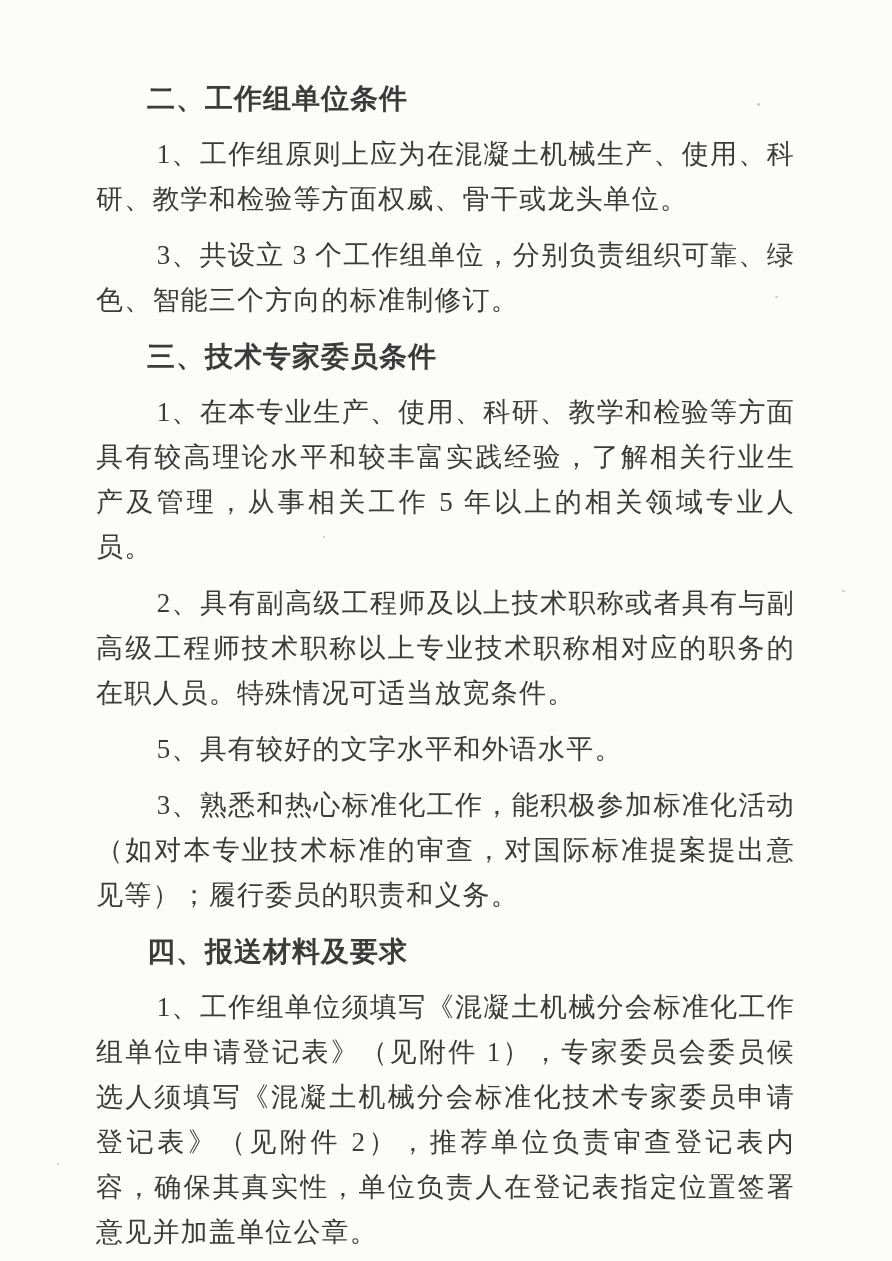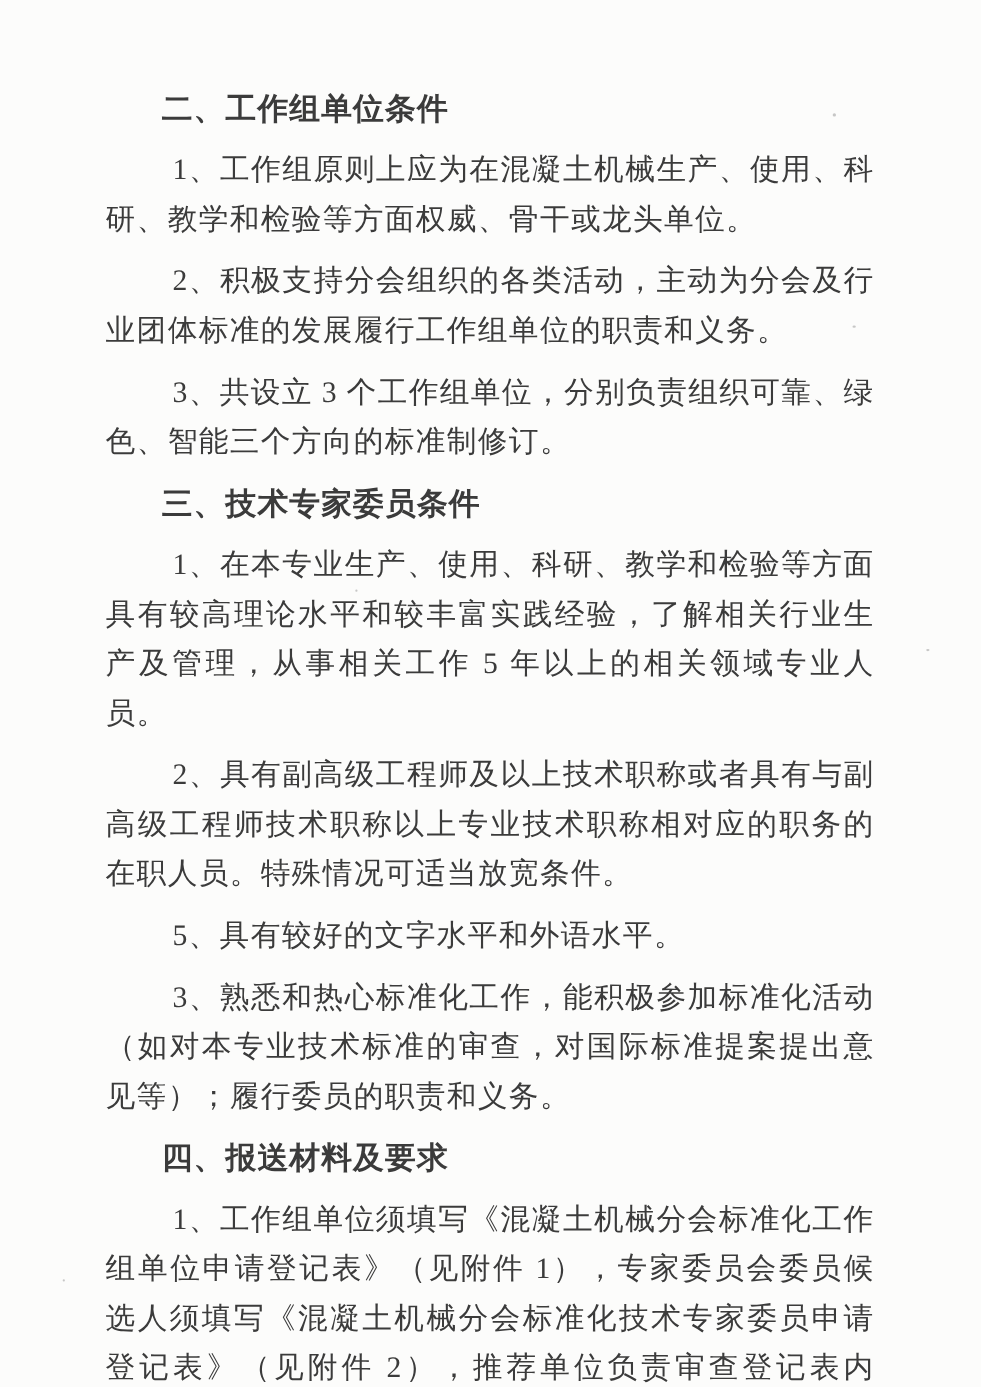--- a/index.html
+++ b/index.html
@@ -17,21 +17,21 @@
     height:1261px;
     margin:0 auto;
     background:var(--page-bg);
     overflow:hidden;
     box-sizing:border-box;
     padding:76px 86px 0 85px;
     color:var(--text-color);
   }
   .doc-section{margin:0;}
   .section-heading{
-    font-family:Liberation Sans, sans-serif;
+    font-family:Liberation Serif, serif;
     font-weight:bold;
     font-size:28px;
     line-height:45px;
     margin:0;
     padding-left:62px; 
     letter-spacing:1px;
   }
   .paragraph{
     margin:11px;
     font-size:27px;
@@ -61,21 +61,20 @@
 
   <span class="speckle s1"></span>
   <span class="speckle s2"></span>
   <span class="speckle s3"></span>
   <span class="speckle s4"></span>
   <span class="speckle s5"></span>
 
   <section class="doc-section">
     <h2 class="section-heading">二、工作组单位条件</h2>
     <p class="paragraph">1、工作组原则上应为在混凝土机械生产、使用、科研、教学和检验等方面权威、骨干或龙头单位。</p>
-    <p class="paragraph">2、积极支持分会组织的各类活动，主动为分会及行业团体标准的发展履行工作组单位的职责和义务。</p>
     <p class="paragraph">3、共设立 3 个工作组单位，分别负责组织可靠、绿色、智能三个方向的标准制修订。</p>
   </section>
 
   <section class="doc-section">
     <h2 class="section-heading">三、技术专家委员条件</h2>
     <p class="paragraph">1、在本专业生产、使用、科研、教学和检验等方面具有较高理论水平和较丰富实践经验，了解相关行业生产及管理，从事相关工作 5 年以上的相关领域专业人员。</p>
     <p class="paragraph">2、具有副高级工程师及以上技术职称或者具有与副高级工程师技术职称以上专业技术职称相对应的职务的在职人员。特殊情况可适当放宽条件。</p>
     <p class="paragraph">5、具有较好的文字水平和外语水平。</p>
     <p class="paragraph">3、熟悉和热心标准化工作，能积极参加标准化活动（如对本专业技术标准的审查，对国际标准提案提出意见等）；履行委员的职责和义务。</p>
   </section>

